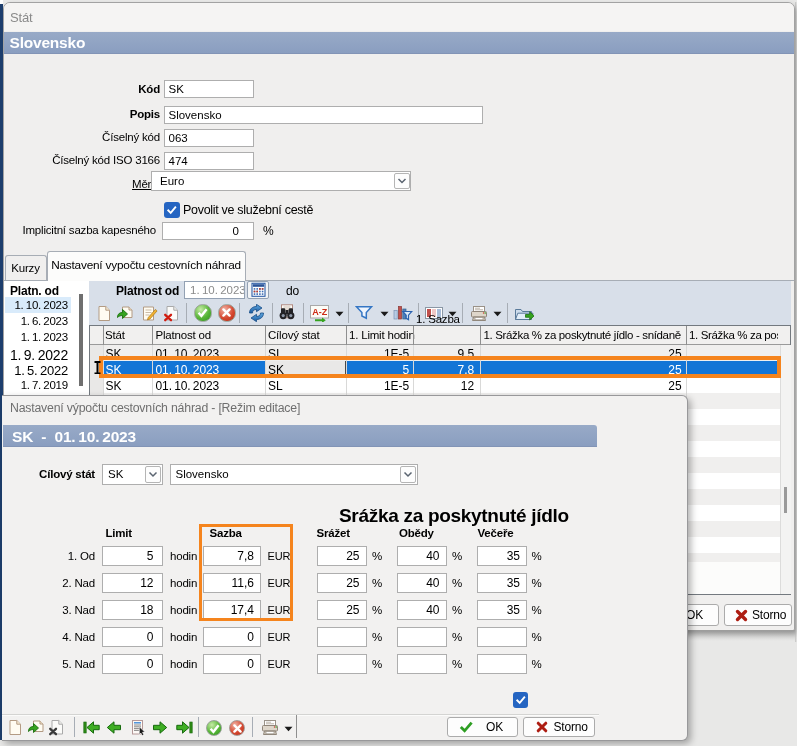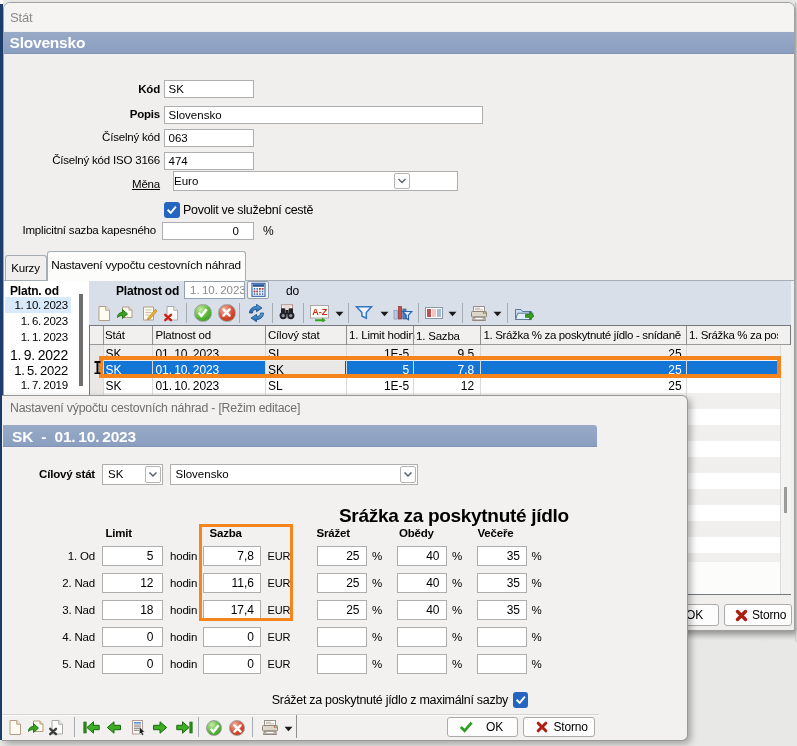--- a/index.html
+++ b/index.html
@@ -27,21 +27,21 @@
 <div class="lb b rl" style="left:20px;top:108px;width:140px">Popis</div>
 <div class="lb rl" style="left:20px;top:131px;width:140px">Číselný kód</div>
 <div class="lb rl" style="left:20px;top:154px;width:140px">Číselný kód ISO 3166</div>
 <div class="lb rl" style="left:20px;top:177.5px;width:140px;text-decoration:underline">Měna</div>
 <div class="lb rl" style="left:20px;top:224px;width:136px">Implicitní sazba kapesného</div>
 <div class="inp" style="left:163.5px;top:80px;width:90px;height:18px;line-height:16px;padding-left:4px">SK</div>
 <div class="inp" style="left:163.5px;top:105.5px;width:319.5px;height:18px;line-height:16px;padding-left:4px">Slovensko</div>
 <div class="inp" style="left:163.5px;top:128.5px;width:90px;height:18px;line-height:16px;padding-left:4px">063</div>
 <div class="inp" style="left:163.5px;top:151.5px;width:90px;height:18px;line-height:16px;padding-left:4px">474</div>
 
-<div class="inp" style="left:173px;top:171px;width:285px;height:20px;line-height:18px;padding-left:0">Euro</div>
+<div class="inp" style="left:151px;top:171px;width:260px;height:20px;line-height:18px;padding-left:8px">Euro</div>
 <div class="a" style="left:393.5px;top:173px;width:16px;height:16px;background:#fdfdfd;border:1px solid #b5b5b5;border-radius:2px;box-sizing:border-box">
 <svg width="14" height="14" viewBox="0 0 14 14">
         <path d="M3.5 5 L7 8.5 L10.5 5" stroke="#5a6470" stroke-width="1.5" fill="none"></path>
       </svg>
     </div>
 
 <div class="a" style="left:164px;top:202px;width:15.5px;height:15.5px;background:#2565c2;border-radius:3px">
 <svg width="15.5" height="15.5" viewBox="0 0 15 15">
         <path d="M3.5 7.5 l3 3 l5-6" stroke="#fff" stroke-width="1.8" fill="none"></path>
       </svg>
@@ -287,21 +287,21 @@
     <div class="lb rl" style="left:481px;top:491.0px;width:200.5px;color:#000;font-size:12px;letter-spacing:-0.1px">25</div>
     <div class="lb rl" style="left:481px;top:507.0px;width:200.5px;color:#000;font-size:12px;letter-spacing:-0.1px">25</div>
     <div class="lb rl" style="left:481px;top:523.0px;width:200.5px;color:#000;font-size:12px;letter-spacing:-0.1px">25</div>
     <div class="lb rl" style="left:481px;top:539.0px;width:200.5px;color:#000;font-size:12px;letter-spacing:-0.1px">25</div>
     <div class="lb rl" style="left:481px;top:555.0px;width:200.5px;color:#000;font-size:12px;letter-spacing:-0.1px">25</div>
 
 <div class="lb" style="left:105px;top:328.5px">Stát</div>
 <div class="lb" style="left:155.5px;top:328.5px">Platnost od</div>
 <div class="lb" style="left:268px;top:328.5px">Cílový stat</div>
 <div class="lb" style="left:349px;top:328.5px">1. Limit hodin</div>
-<div class="lb" style="left:416px;top:330px">1. Sazba</div>
+<div class="lb" style="left:416px;top:313px">1. Sazba</div>
 <div class="lb" style="left:483.5px;top:328.5px;letter-spacing:-0.35px">1. Srážka % za poskytnuté jídlo - snídaně</div>
 <div class="lb" style="left:689px;top:328.5px;width:89px;overflow:hidden;letter-spacing:-0.35px">1. Srážka % za poskytnuté jídlo - ob</div>
 
 <div class="a" style="left:103px;top:325.5px;width:1px;height:268px;background:#d9d9d8"></div>
     <div class="a" style="left:103px;top:325.5px;width:1px;height:19px;background:#8f8f8f"></div>
     <div class="a" style="left:151.7px;top:325.5px;width:1px;height:268px;background:#d9d9d8"></div>
     <div class="a" style="left:151.7px;top:325.5px;width:1px;height:19px;background:#8f8f8f"></div>
     <div class="a" style="left:264.9px;top:325.5px;width:1px;height:268px;background:#d9d9d8"></div>
     <div class="a" style="left:264.9px;top:325.5px;width:1px;height:19px;background:#8f8f8f"></div>
     <div class="a" style="left:345.7px;top:325.5px;width:1px;height:268px;background:#d9d9d8"></div>
@@ -412,21 +412,20 @@
       <div class="lb" style="left:168px;top:261.9px">hodin</div>
       <div class="inp rl" style="left:201px;top:258.4px;width:58px;height:20px;line-height:18px;padding-right:6px;font-size:12px">0</div>
       <div class="lb" style="left:265.5px;font-size:11px;top:261.9px">EUR</div>
       <div class="inp rl" style="left:314.5px;top:258.4px;width:50px;height:20px;line-height:18px;padding-right:6px;font-size:12px"></div>
       <div class="lb" style="left:370px;top:261.9px">%</div>
       <div class="inp rl" style="left:394.5px;top:258.4px;width:50px;height:20px;line-height:18px;padding-right:6px;font-size:12px"></div>
       <div class="lb" style="left:450px;top:261.9px">%</div>
       <div class="inp rl" style="left:475px;top:258.4px;width:50px;height:20px;line-height:18px;padding-right:6px;font-size:12px"></div>
       <div class="lb" style="left:529.5px;top:261.9px">%</div>
       <div class="a" style="left:196.5px;top:127.5px;width:94px;height:97px;border:3.2px solid #f5841d;box-sizing:border-box"></div>
-      <div class="lb rl" style="left:260px;top:296.5px;width:246px;font-size:12.5px;letter-spacing:-0.3px">Srážet za poskytnuté jídlo z maximální sazby</div>
       <div class="a" style="left:510.5px;top:296px;width:15.5px;height:15.5px;background:#2565c2;border-radius:3px">
         <svg width="15.5" height="15.5" viewBox="0 0 15 15">
           <path d="M3.5 7.5 l3 3 l5-6" stroke="#fff" stroke-width="1.8" fill="none"></path>
         </svg>
       </div>
       <div class="a" style="left:0;top:317.5px;width:596.5px;height:1px;background:#d4d4d2"></div>
       <div class="a" style="left:0;top:318.5px;width:596.5px;height:1px;background:#fbfbfa"></div>
       <div class="a" style="left:4.5px;top:322.5px">
         <svg width="17" height="17">
           <path d="M3 1.5 H9.8 L13.5 5.2 V15.5 H3 z" fill="#fffcf2" stroke="#b39b84"></path>

